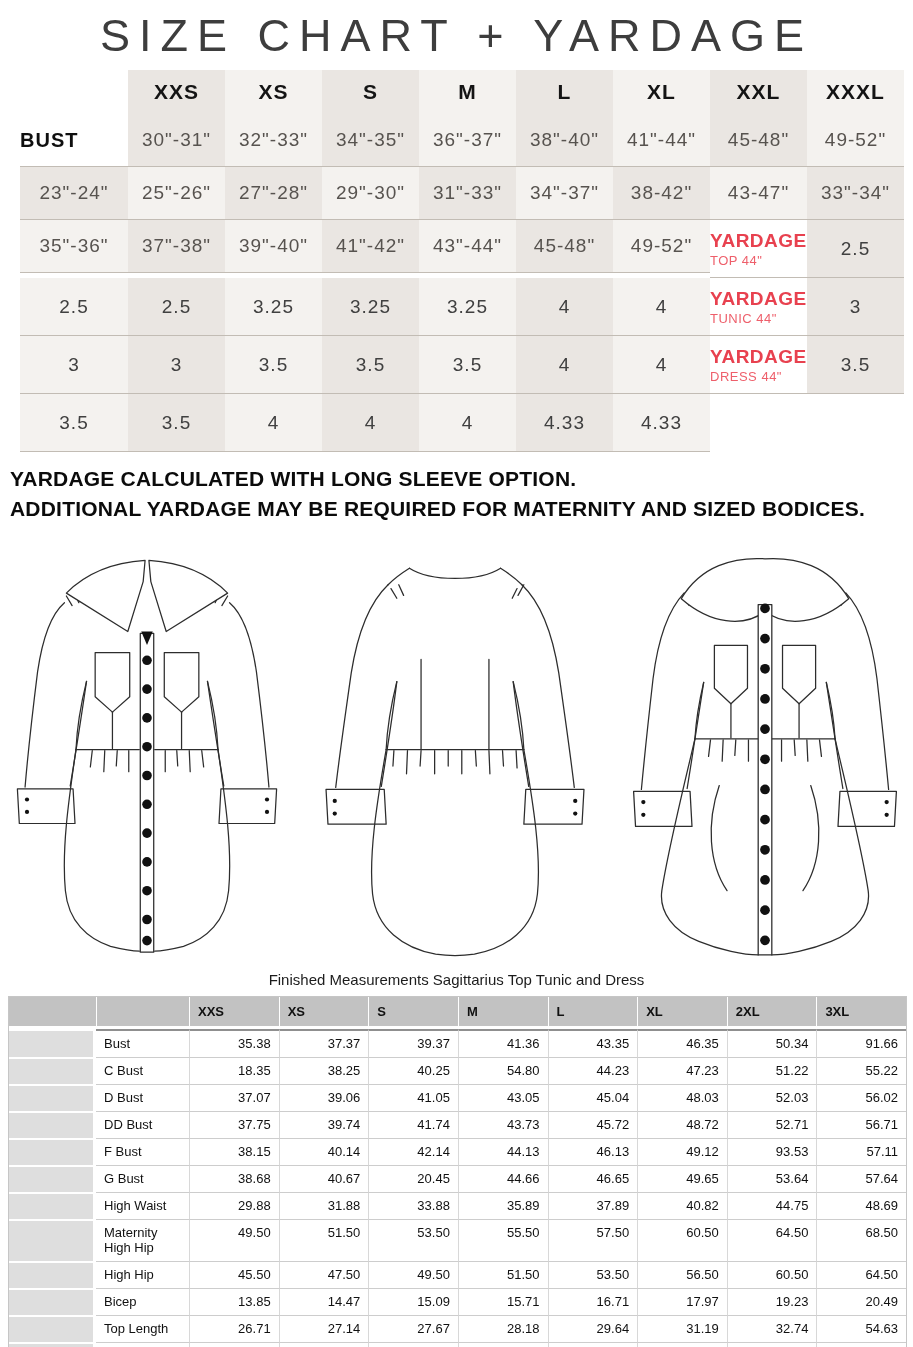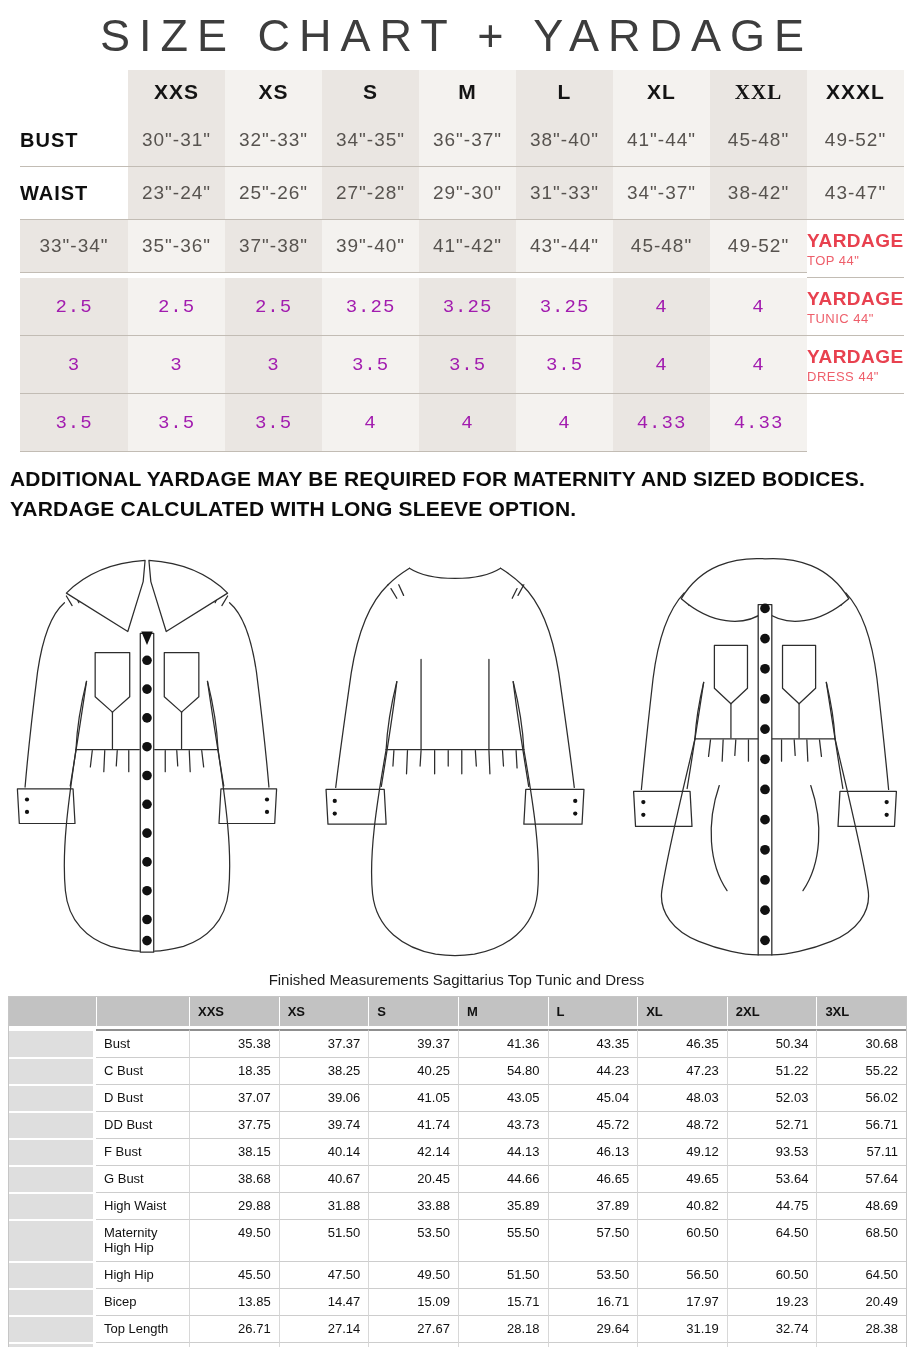--- a/index.html
+++ b/index.html
@@ -13,21 +13,21 @@
   .size-chart{display:grid;grid-template-columns:108px repeat(8,1fr);width:884px;margin:0 0 0 20px;}
   .sc-cell{display:flex;flex-direction:column;justify-content:center;box-sizing:border-box;}
   .c-dark{background:#eae6e2;}
   .c-light{background:#f4f2ef;}
   .sc-size{font-weight:bold;font-size:21px;letter-spacing:1px;color:#141414;align-items:center;}
   .sc-val{font-size:19px;color:#57534f;letter-spacing:1px;align-items:center;font-weight:300;}
   .bordered{border-bottom:1px solid #c2bcb4;}
   .rowlab{font-weight:800;font-size:20px;letter-spacing:1px;color:#0f0f0f;}
   .ylab{font-weight:800;font-size:19px;letter-spacing:.5px;color:#e8414f;}
   .ysub{font-size:13px;color:#ee5f6b;letter-spacing:.5px;margin-top:1px;}
-  .sc-val.red{color:#a21caf;font-family:Liberation Mono, monospace;}
+  .sc-val.red{color:#404040;}
 
   
   .notes{margin:12px 0 0 10px;font-weight:800;font-size:21px;line-height:1.45;color:#0b0b0b;letter-spacing:.2px;}
 
   
   .figures{display:flex;justify-content:center;align-items:flex-start;gap:4px;margin-top:14px;height:430px;}
   .figures svg{display:block;}
   .caption{text-align:center;font-size:15px;color:#1c1c1c;margin-top:2px;}
 
   
@@ -49,36 +49,33 @@
   <h1 class="page-title">SIZE CHART + YARDAGE</h1>
 
   <div class="size-chart" id="size-chart">
       <div class="sc-cell sc-corner" style="height: 44px;"></div>
       <div class="sc-cell sc-size c-dark" style="height: 44px;">XXS</div>
       <div class="sc-cell sc-size c-light" style="height: 44px;">XS</div>
       <div class="sc-cell sc-size c-dark" style="height: 44px;">S</div>
       <div class="sc-cell sc-size c-light" style="height: 44px;">M</div>
       <div class="sc-cell sc-size c-dark" style="height: 44px;">L</div>
       <div class="sc-cell sc-size c-light" style="height: 44px;">XL</div>
-      <div class="sc-cell sc-size c-dark" style="height: 44px; font-family: Liberation Serif, serif;">XXL</div>
+      <div class="sc-cell sc-size c-dark" style="height: 44px;">XXL</div>
       <div class="sc-cell sc-size c-light" style="height: 44px;">XXXL</div>
       <div class="sc-cell sc-rowlab bordered" style="height: 53px;">
         <div class="rowlab">BUST</div>
       </div>
       <div class="sc-cell sc-val bordered c-dark" style="height: 53px;">30"-31"</div>
       <div class="sc-cell sc-val bordered c-light" style="height: 53px;">32"-33"</div>
       <div class="sc-cell sc-val bordered c-dark" style="height: 53px;">34"-35"</div>
       <div class="sc-cell sc-val bordered c-light" style="height: 53px;">36"-37"</div>
       <div class="sc-cell sc-val bordered c-dark" style="height: 53px;">38"-40"</div>
       <div class="sc-cell sc-val bordered c-light" style="height: 53px;">41"-44"</div>
       <div class="sc-cell sc-val bordered c-dark" style="height: 53px;">45-48"</div>
       <div class="sc-cell sc-val bordered c-light" style="height: 53px;">49-52"</div>
-      <div class="sc-cell sc-rowlab bordered" style="height: 53px;">
-        <div class="rowlab">WAIST</div>
-      </div>
       <div class="sc-cell sc-val bordered c-dark" style="height: 53px;">23"-24"</div>
       <div class="sc-cell sc-val bordered c-light" style="height: 53px;">25"-26"</div>
       <div class="sc-cell sc-val bordered c-dark" style="height: 53px;">27"-28"</div>
       <div class="sc-cell sc-val bordered c-light" style="height: 53px;">29"-30"</div>
       <div class="sc-cell sc-val bordered c-dark" style="height: 53px;">31"-33"</div>
       <div class="sc-cell sc-val bordered c-light" style="height: 53px;">34"-37"</div>
       <div class="sc-cell sc-val bordered c-dark" style="height: 53px;">38-42"</div>
       <div class="sc-cell sc-val bordered c-light" style="height: 53px;">43-47"</div>
       <div class="sc-cell sc-val bordered c-dark" style="height: 53px;">33"-34"</div>
       <div class="sc-cell sc-val bordered c-light" style="height: 53px;">35"-36"</div>
@@ -120,22 +117,22 @@
       <div class="sc-cell sc-val bordered c-light red" style="height: 58px;">3.5</div>
       <div class="sc-cell sc-val bordered c-dark red" style="height: 58px;">3.5</div>
       <div class="sc-cell sc-val bordered c-light red" style="height: 58px;">4</div>
       <div class="sc-cell sc-val bordered c-dark red" style="height: 58px;">4</div>
       <div class="sc-cell sc-val bordered c-light red" style="height: 58px;">4</div>
       <div class="sc-cell sc-val bordered c-dark red" style="height: 58px;">4.33</div>
       <div class="sc-cell sc-val bordered c-light red" style="height: 58px;">4.33</div>
     </div>
 
   <div class="notes">
+    <div>YARDAGE CALCULATED WITH LONG SLEEVE OPTION.</div>
     <div>ADDITIONAL YARDAGE MAY BE REQUIRED FOR MATERNITY AND SIZED BODICES.</div>
-    <div>YARDAGE CALCULATED WITH LONG SLEEVE OPTION.</div>
   </div>
 
   <div class="figures">
 
     <svg viewBox="0 0 300 430" width="288" height="425">
       <g stroke="#2d2d2d" stroke-width="1.3" fill="none" stroke-linecap="round" stroke-linejoin="round">
         <path d="M64,60 C50,72 41,98 36,132 C31,172 26,216 23,252"></path>
         <path d="M236,60 C250,72 259,98 264,132 C269,172 274,216 277,252"></path>
         <path d="M15,254 L73,254 L75,290 L17,290 Z" fill="#fff"></path>
         <path d="M227,254 L285,254 L283,290 L225,290 Z" fill="#fff"></path>
@@ -263,21 +260,21 @@
       <div class="mt-cell mt-head">3XL</div>
       <div class="mt-cell mt-side first"></div>
       <div class="mt-cell mt-label first">Bust</div>
       <div class="mt-cell mt-val first">35.38</div>
       <div class="mt-cell mt-val first">37.37</div>
       <div class="mt-cell mt-val first">39.37</div>
       <div class="mt-cell mt-val first">41.36</div>
       <div class="mt-cell mt-val first">43.35</div>
       <div class="mt-cell mt-val first">46.35</div>
       <div class="mt-cell mt-val first">50.34</div>
-      <div class="mt-cell mt-val first">30.68</div>
+      <div class="mt-cell mt-val first">91.66</div>
       <div class="mt-cell mt-side"></div>
       <div class="mt-cell mt-label">C Bust</div>
       <div class="mt-cell mt-val">18.35</div>
       <div class="mt-cell mt-val">38.25</div>
       <div class="mt-cell mt-val">40.25</div>
       <div class="mt-cell mt-val">54.80</div>
       <div class="mt-cell mt-val">44.23</div>
       <div class="mt-cell mt-val">47.23</div>
       <div class="mt-cell mt-val">51.22</div>
       <div class="mt-cell mt-val">55.22</div>
@@ -363,21 +360,21 @@
       <div class="mt-cell mt-val">20.49</div>
       <div class="mt-cell mt-side"></div>
       <div class="mt-cell mt-label">Top Length</div>
       <div class="mt-cell mt-val">26.71</div>
       <div class="mt-cell mt-val">27.14</div>
       <div class="mt-cell mt-val">27.67</div>
       <div class="mt-cell mt-val">28.18</div>
       <div class="mt-cell mt-val">29.64</div>
       <div class="mt-cell mt-val">31.19</div>
       <div class="mt-cell mt-val">32.74</div>
-      <div class="mt-cell mt-val">28.38</div>
+      <div class="mt-cell mt-val">54.63</div>
       <div class="mt-cell mt-side"></div>
       <div class="mt-cell mt-label">Tunic Length</div>
       <div class="mt-cell mt-val">34.33</div>
       <div class="mt-cell mt-val">34.76</div>
       <div class="mt-cell mt-val">35.29</div>
       <div class="mt-cell mt-val">35.80</div>
       <div class="mt-cell mt-val">37.27</div>
       <div class="mt-cell mt-val">38.82</div>
       <div class="mt-cell mt-val">40.37</div>
       <div class="mt-cell mt-val">41.91</div>

